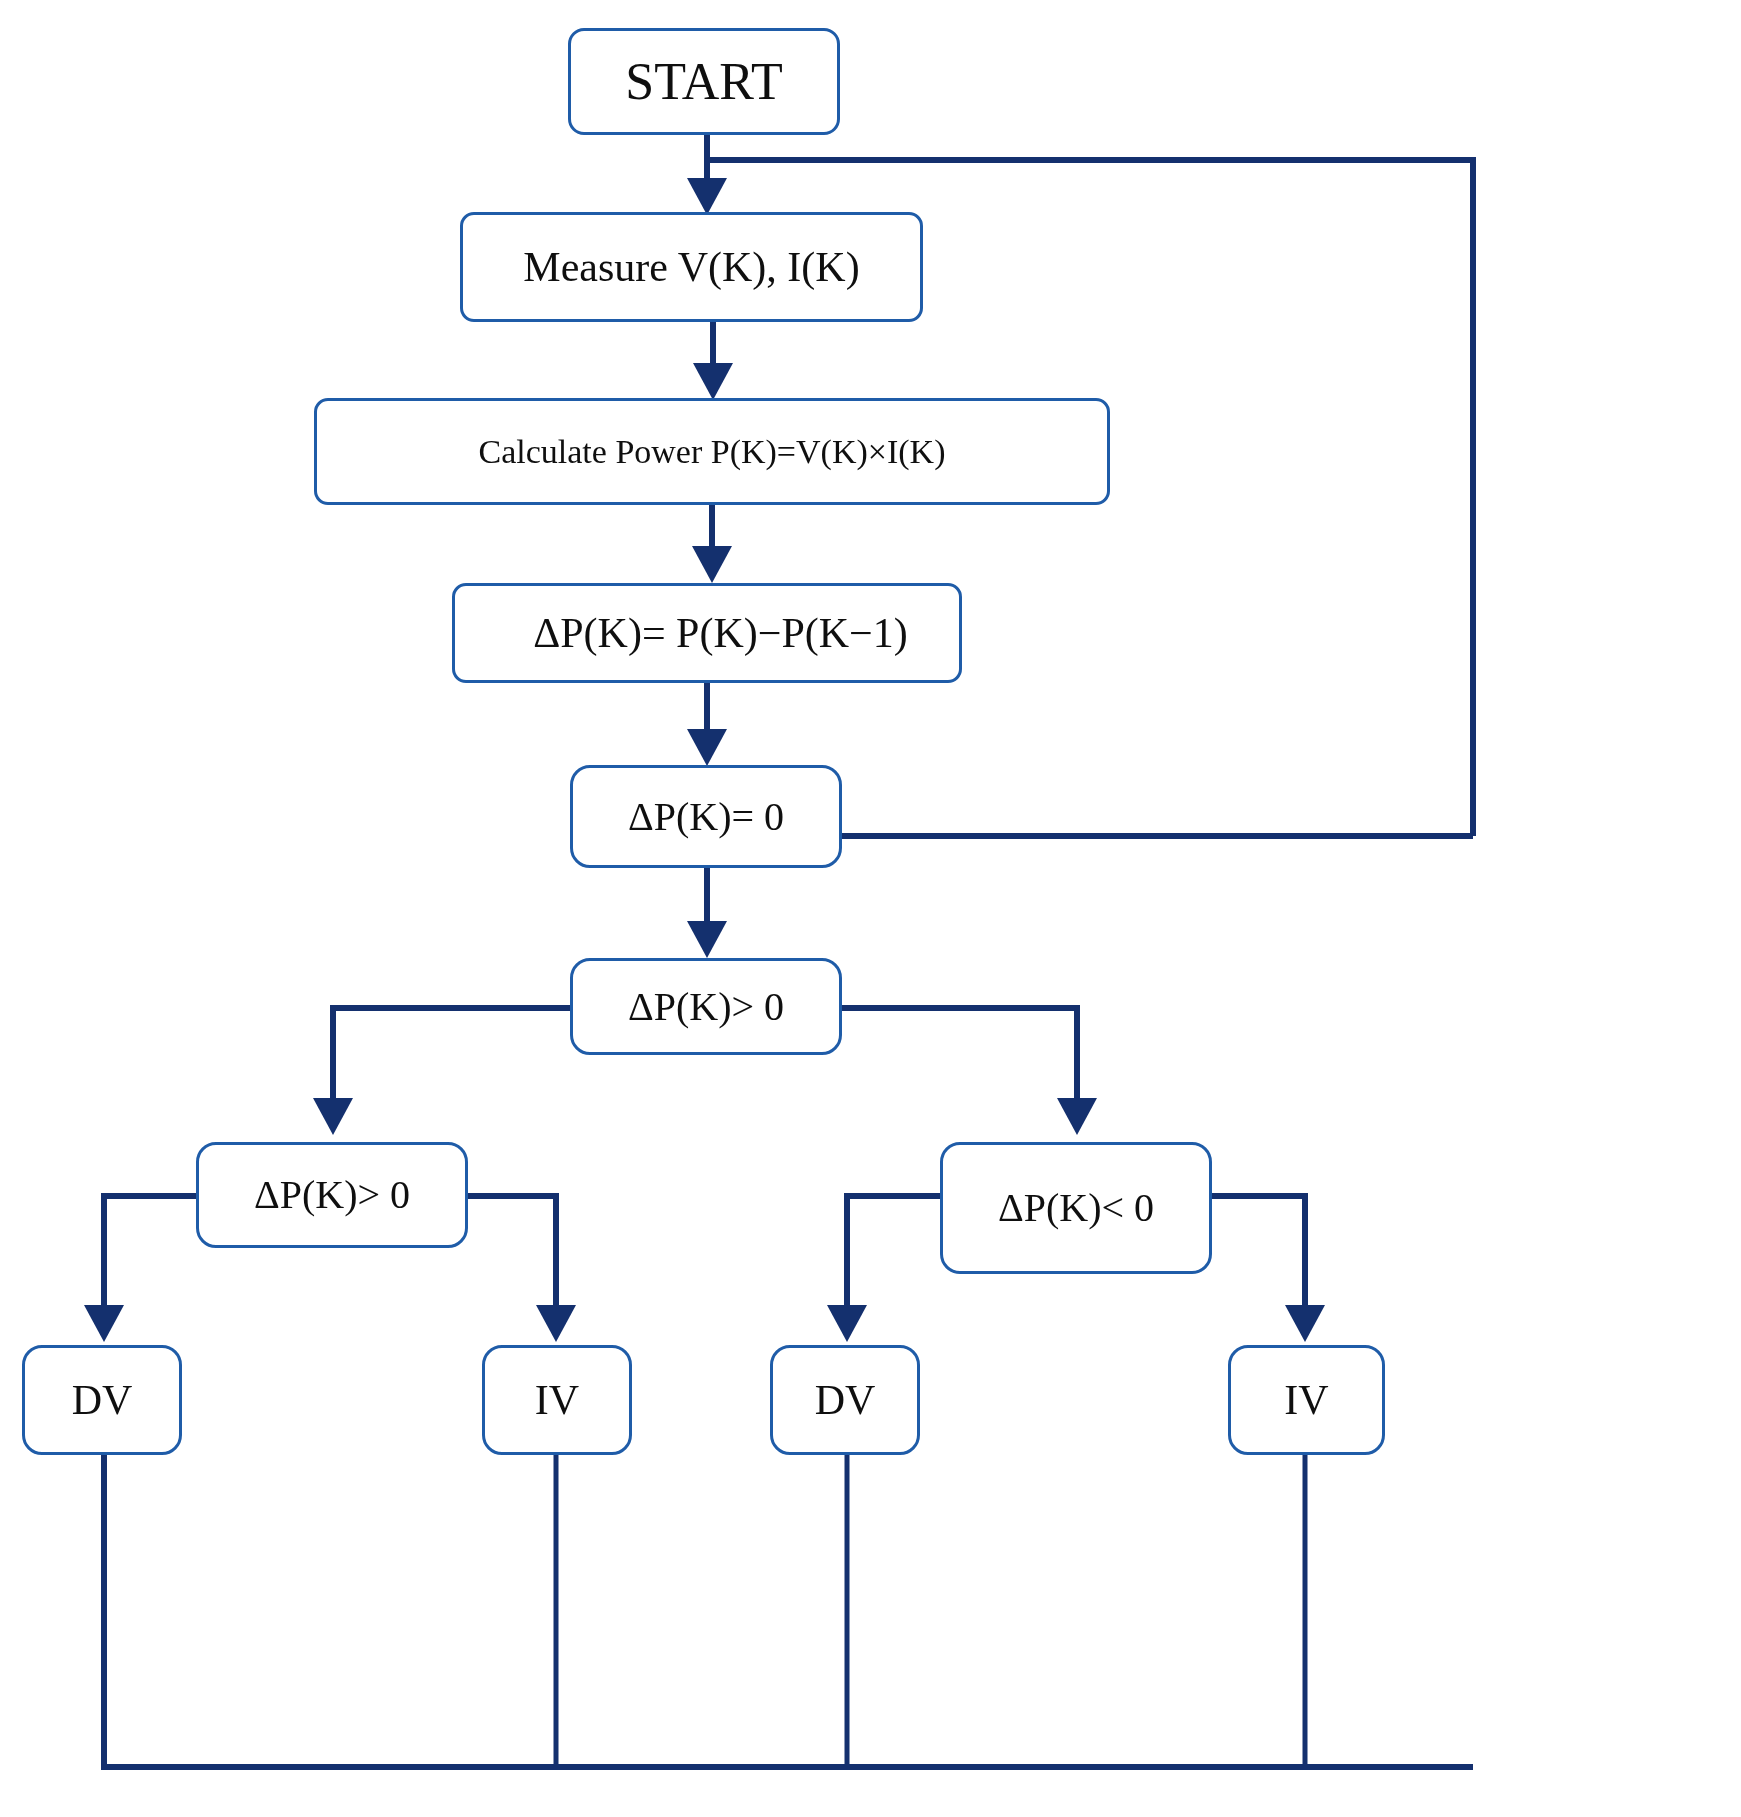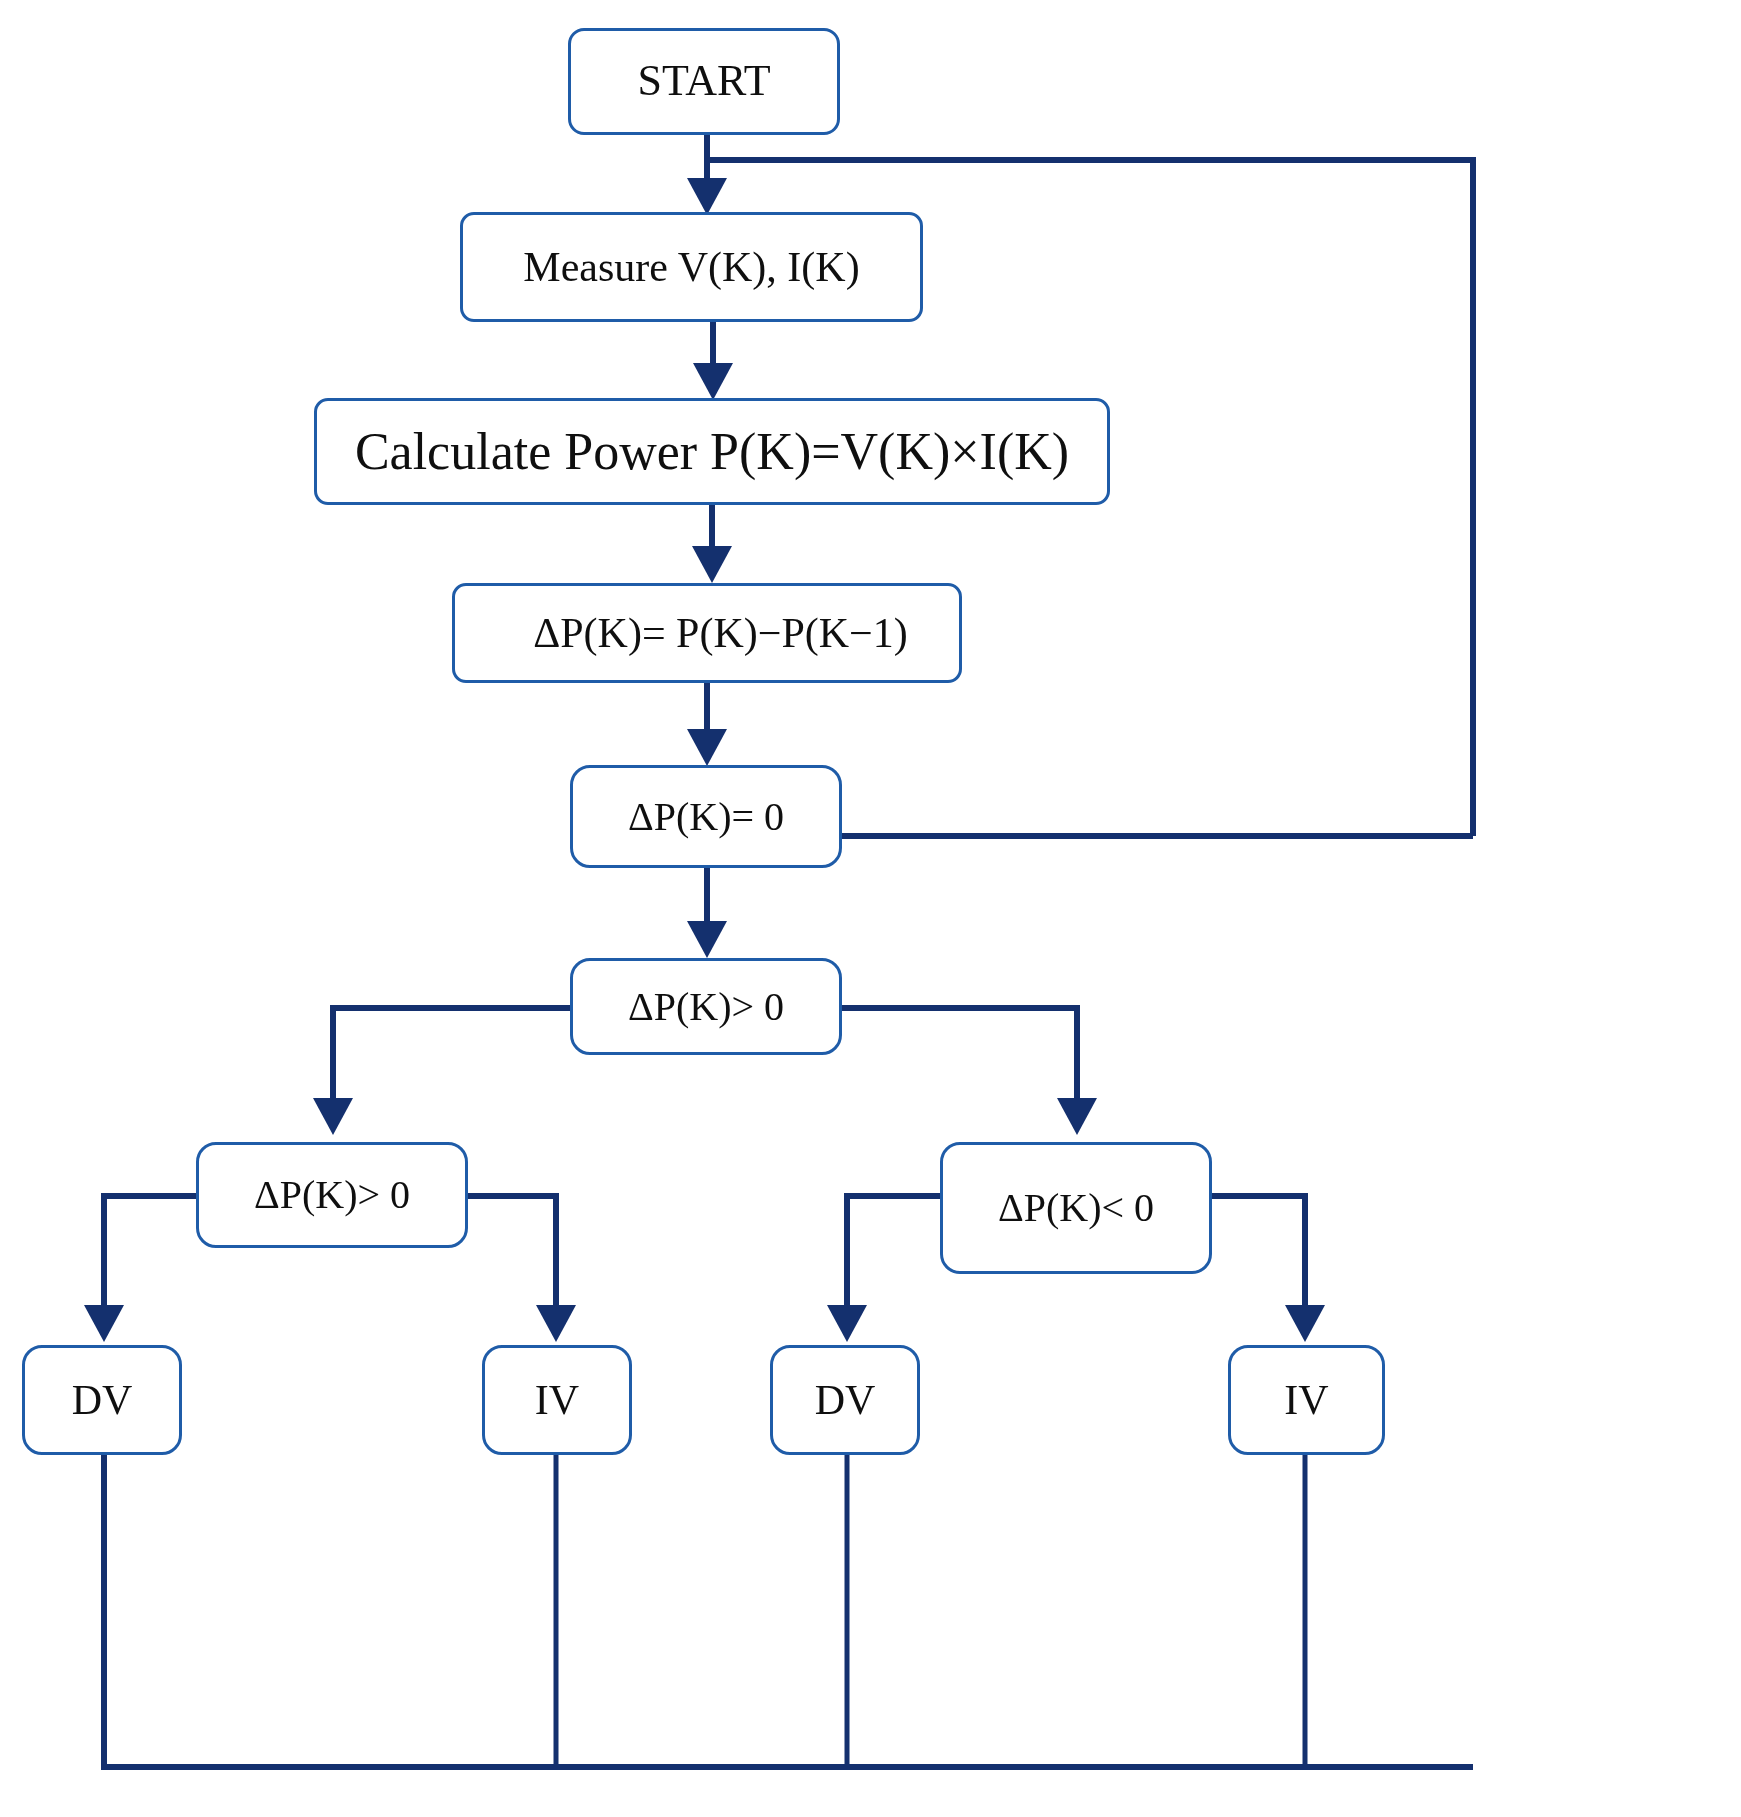--- a/index.html
+++ b/index.html
@@ -99,29 +99,29 @@
 
     <path class="wire" d="M 1212 1196 L 1305 1196 L 1305 1308"></path>
     <polygon class="arrowhead" points="1305,1342 1285,1305 1325,1305"></polygon>
 
     <path class="wire" d="M 104 1455 L 104 1767 L 1473 1767"></path>
     <path class="wire-thin" d="M 556 1455 L 556 1767"></path>
     <path class="wire-thin" d="M 847 1455 L 847 1767"></path>
     <path class="wire-thin" d="M 1305 1455 L 1305 1767"></path>
   </svg>
 
-  <div class="node term" style="left:568px; top:28px; width:272px; height:107px; font-size:44px;">
+  <div class="node term" style="left:568px; top:28px; width:272px; height:107px; font-size:52px;">
     <span>START</span>
   </div>
 
   <div class="node" style="left:460px; top:212px; width:463px; height:110px; font-size:42px;">
     <span>Measure V(K), I(K)</span>
   </div>
 
-  <div class="node" style="left:314px; top:398px; width:796px; height:107px; font-size:52px;">
+  <div class="node" style="left:314px; top:398px; width:796px; height:107px; font-size:34px;">
     <span>Calculate Power P(K)=V(K)×I(K)</span>
   </div>
 
   <div class="node" style="left:452px; top:583px; width:510px; height:100px; font-size:42px;padding-left:27px;">
     <span>ΔP(K)= P(K)−P(K−1)</span>
   </div>
 
   <div class="node small" style="left:570px; top:765px; width:272px; height:103px; font-size:40px;">
     <span>ΔP(K)= 0</span>
   </div>

